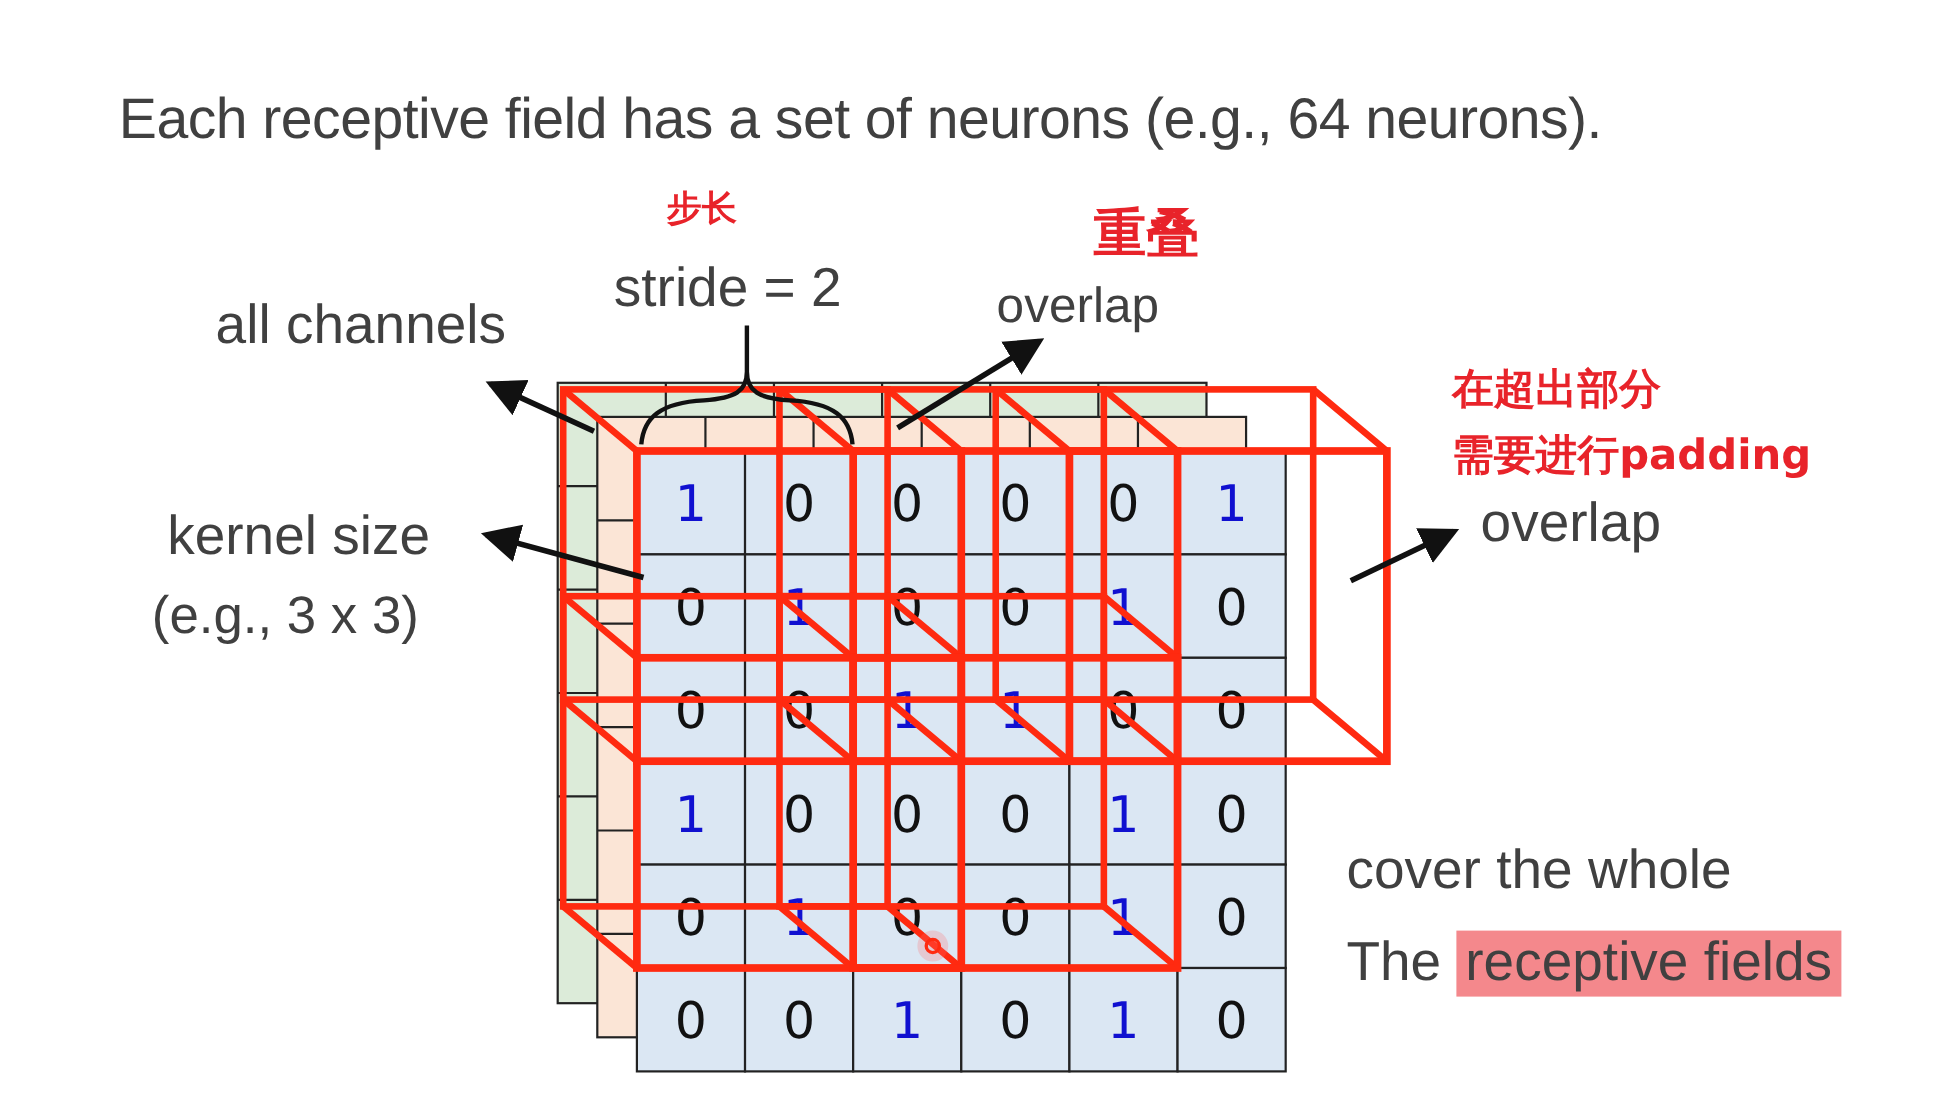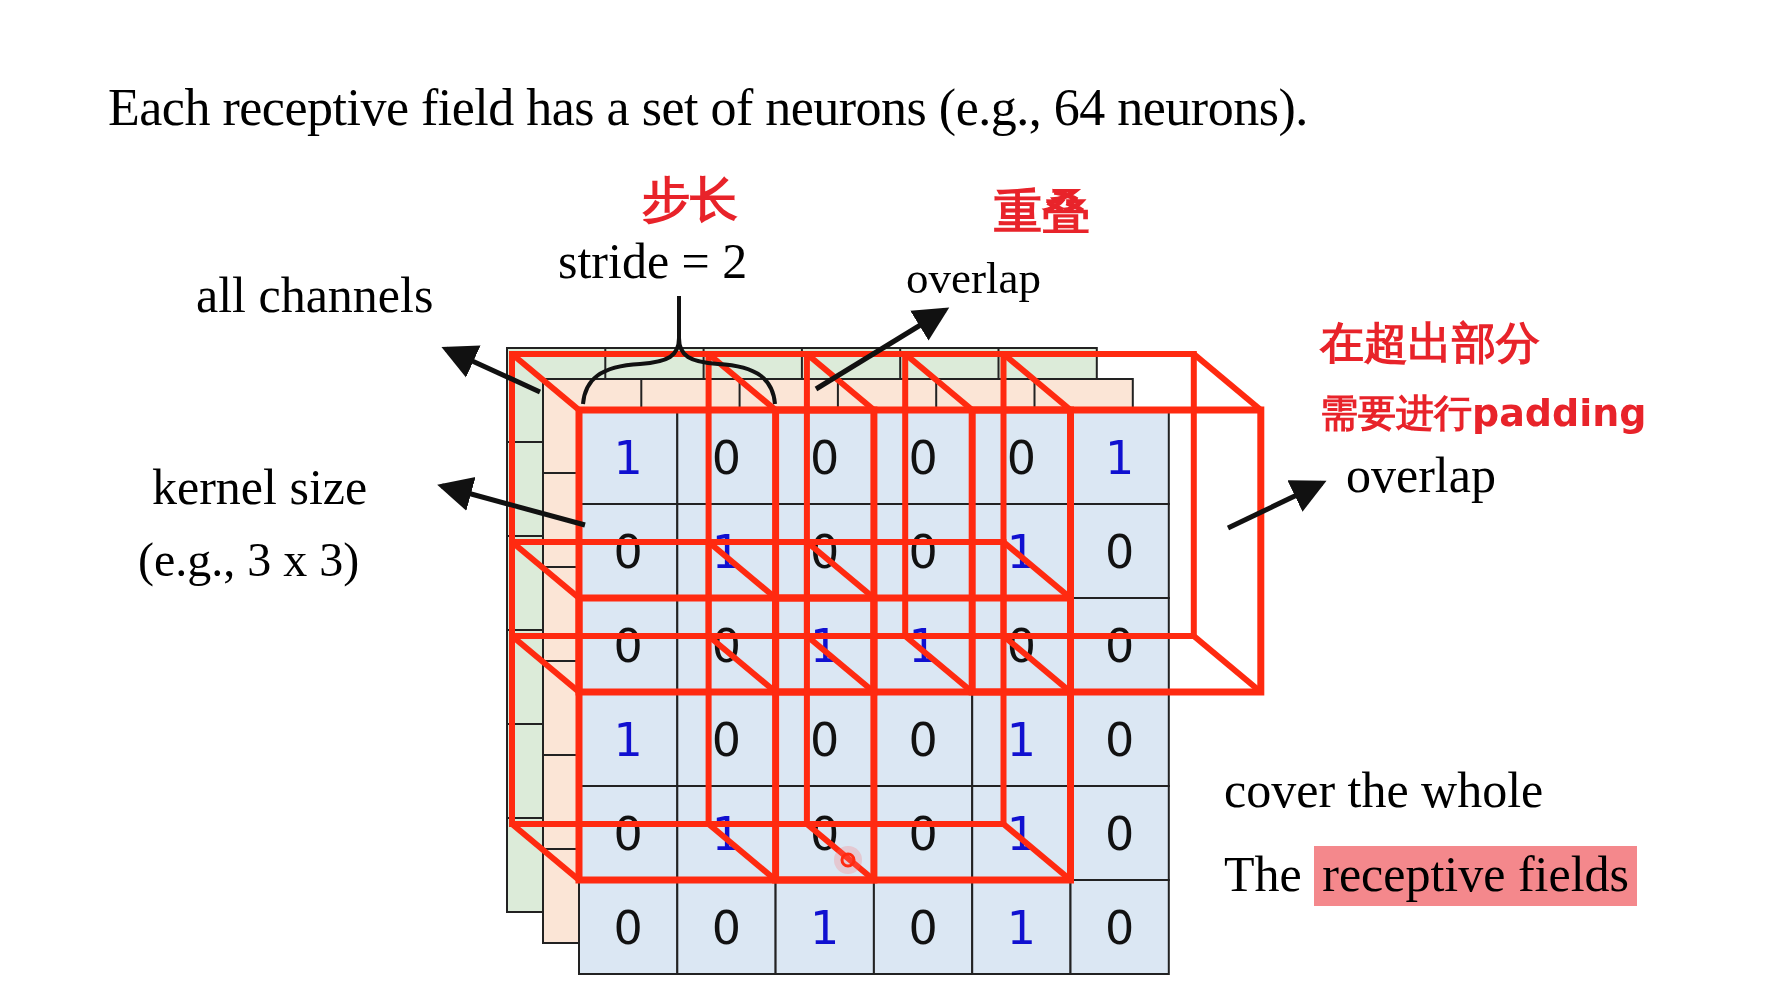--- a/index.html
+++ b/index.html
@@ -1,27 +1,27 @@
 <!DOCTYPE html>
 <html><head>
 <meta charset="utf-8">
 <style>
   html, body { margin:0; padding:0; background:#ffffff; }
   body { width:1771px; height:1008px; position:relative; overflow:hidden; font-family:"Liberation Sans", "DejaVu Sans", sans-serif; }
-  .txt { position:absolute; white-space:nowrap; color:#000000; font-family:Liberation Serif, serif; }
+  .txt { position:absolute; white-space:nowrap; color:#404040; font-family:Liberation Sans, sans-serif; }
   #title { left:108px; top:78px; font-size:52px; letter-spacing:-0.5px; }
   .red-cn { color:#e8232a; font-weight:bold; font-family:"DejaVu Sans", sans-serif; }
-  #cn-stride { left:606px; top:168px; font-size:48px;margin-left:36px; }
+  #cn-stride { left:606px; top:168px; font-size:32px; }
   #cn-overlap { left:994px; top:180px; font-size:48px; }
   #lbl-stride { left:558px; top:232px; font-size:50px; }
   #lbl-overlap { left:906px; top:252px; font-size:45px; }
   #lbl-allch { left:196px; top:266px; font-size:50px; }
   #lbl-kernel1 { left:152px; top:458px; font-size:50px; }
   #lbl-kernel2 { left:138px; top:532px; font-size:48px; }
-  #cn-pad1 { left:1320px; top:314px; font-size:44px; }
+  #cn-pad1 { left:1320px; top:328px; font-size:38px; }
   #cn-pad2 { left:1320px; top:388px; font-size:38px; }
   #lbl-padding { left:1346px; top:446px; font-size:50px; }
   #caption { left:1224px; top:748px; font-size:50px; line-height:84px; }
   #caption .hl { background:#f4888c; padding:0 8px 4px 8px; }
   svg#diagram { position:absolute; left:0; top:0; }
   .cell-num { font-family:"DejaVu Sans", sans-serif; font-size:46px; }
 </style>
 </head>
 <body>
 

